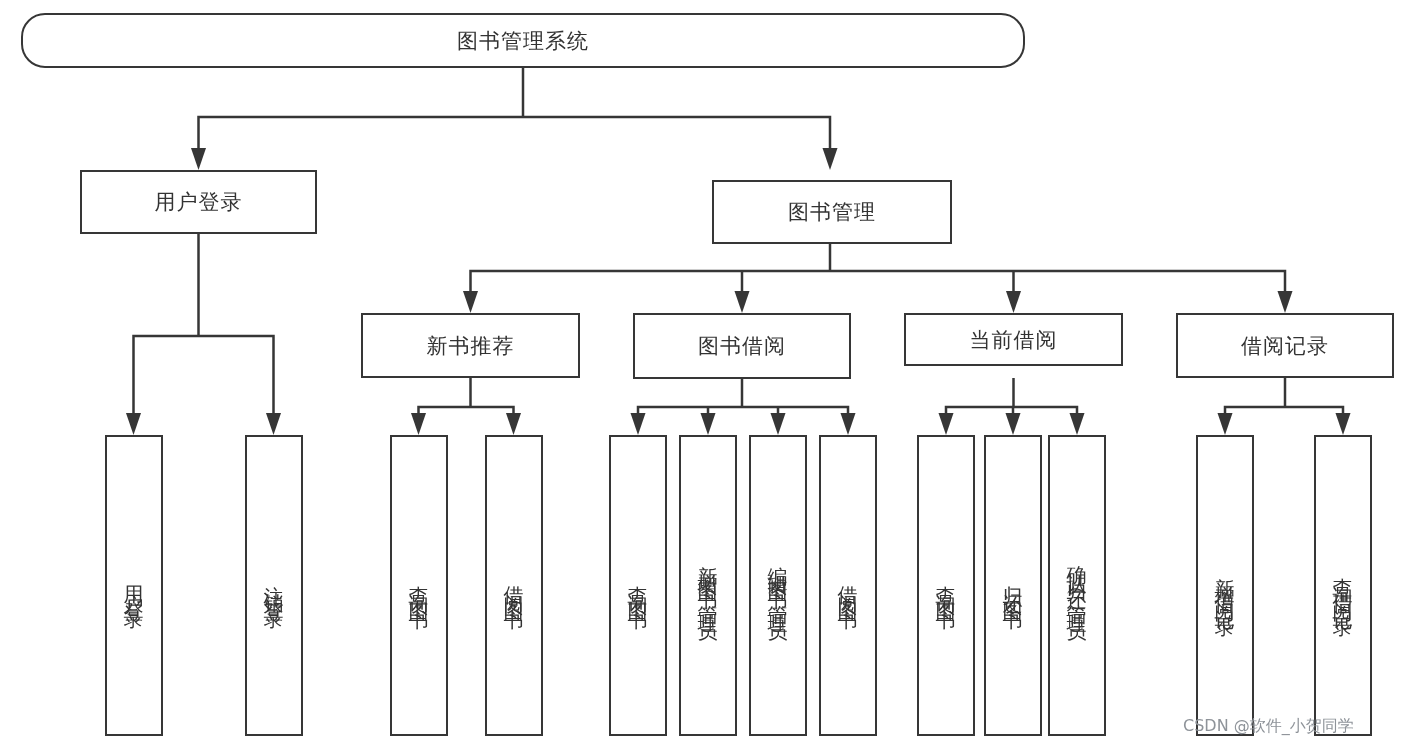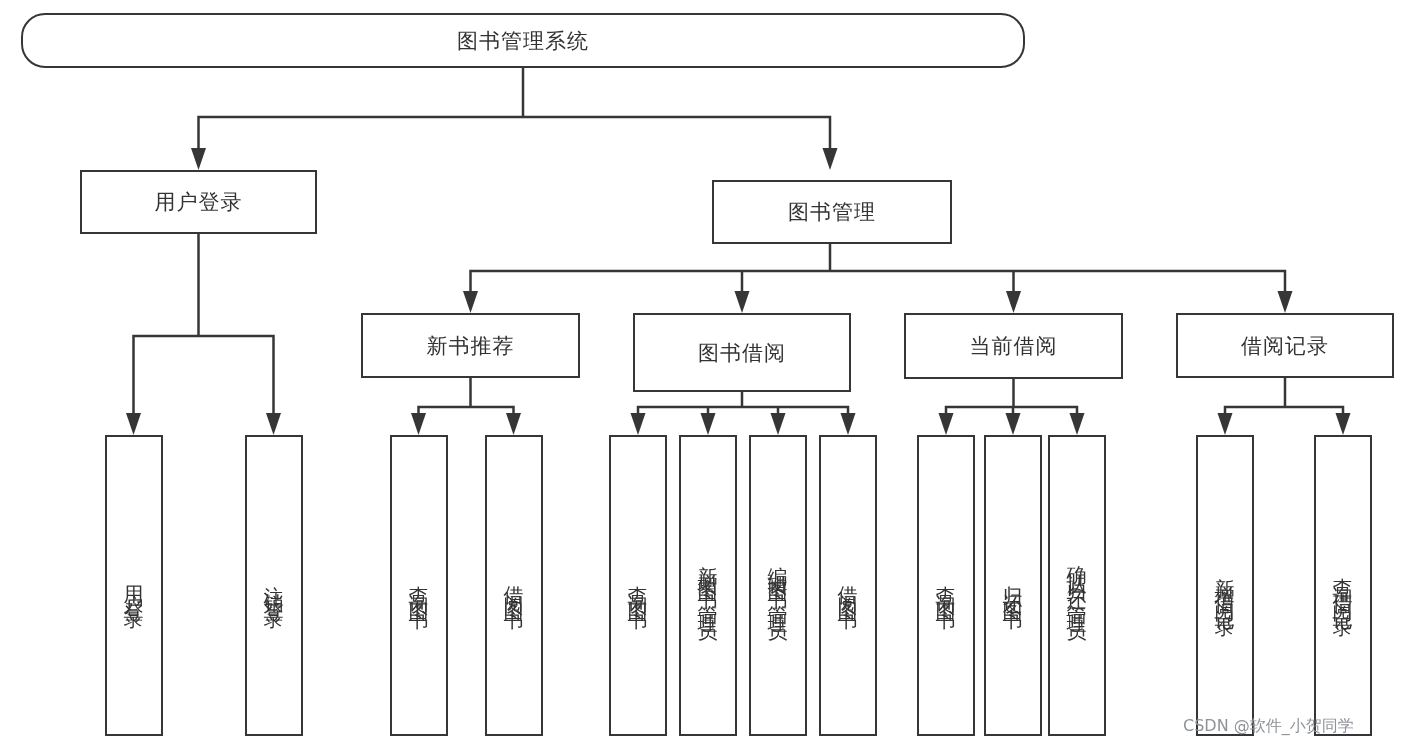--- a/index.html
+++ b/index.html
@@ -102,22 +102,22 @@
     <polygon points="1217.5,413 1232.5,413 1225,435"></polygon>
     <polygon points="1335.5,413 1350.5,413 1343,435"></polygon>
   </svg>
 
   <div class="hbox" style="left:21px;top:13px;width:1004px;height:55px;border-radius:24px;">图书管理系统</div>
 
   <div class="hbox" style="left:80px;top:170px;width:237px;height:64px;">用户登录</div>
   <div class="hbox" style="left:712px;top:180px;width:240px;height:64px;">图书管理</div>
 
   <div class="hbox" style="left:361px;top:313px;width:219px;height:65px;">新书推荐</div>
-  <div class="hbox" style="left:633px;top:313px;width:218px;height:79px;">图书借阅</div>
-  <div class="hbox" style="left:904px;top:313px;width:219px;height:66px;">当前借阅</div>
+  <div class="hbox" style="left:633px;top:313px;width:218px;height:66px;">图书借阅</div>
+  <div class="hbox" style="left:904px;top:313px;width:219px;height:53px;">当前借阅</div>
   <div class="hbox" style="left:1176px;top:313px;width:218px;height:65px;">借阅记录</div>
 
   <div class="vbox" style="left:105px;">用户登录</div>
   <div class="vbox" style="left:245px;">注销登录</div>
 
   <div class="vbox" style="left:390px;">查询图书</div>
   <div class="vbox" style="left:485px;">借阅图书</div>
 
   <div class="vbox" style="left:609px;">查询图书</div>
   <div class="vbox" style="left:679px;">新增图书（管理员）</div>

